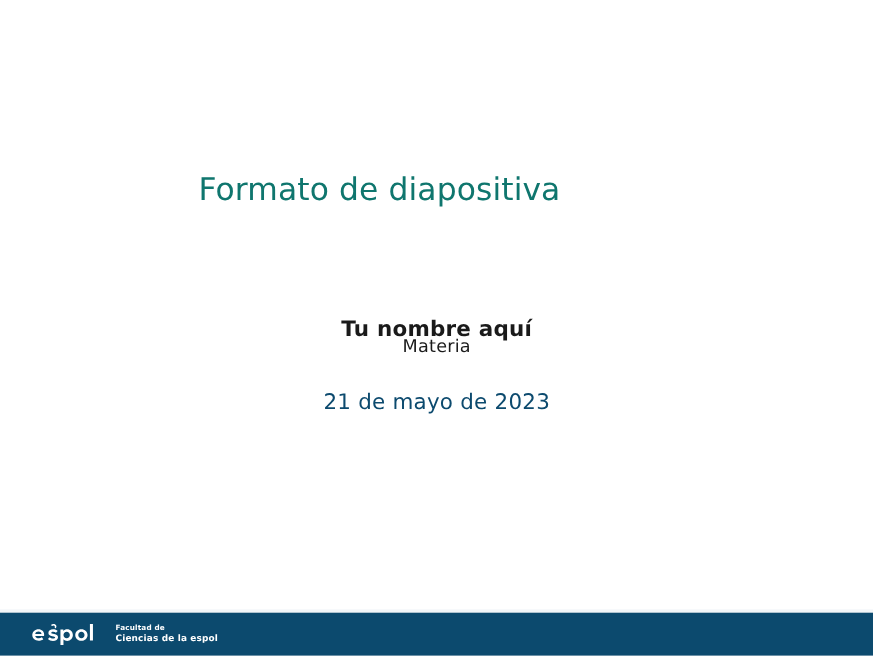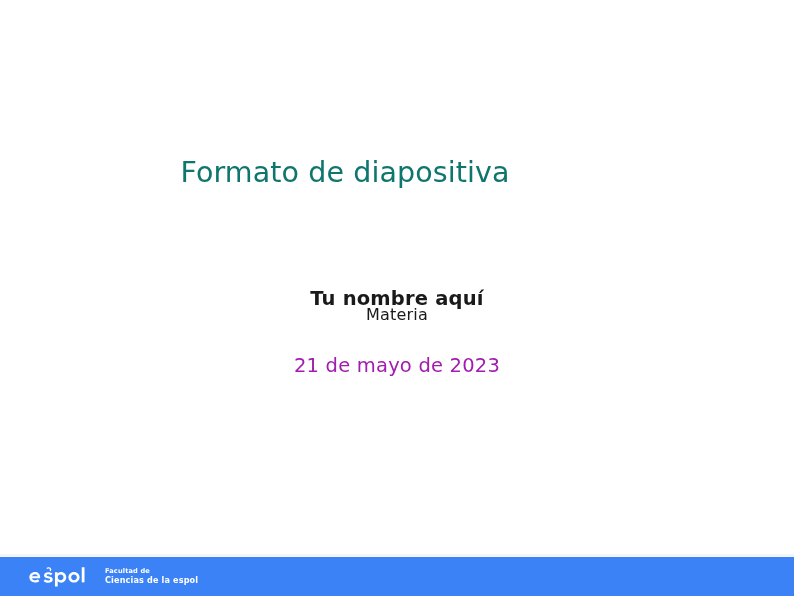--- a/index.html
+++ b/index.html
@@ -74,41 +74,41 @@
 
   .slide-date {
     position: absolute;
     left: 0;
     top: 355px;
     width: 794px;
     text-align: center;
     font-size: 19.5px;
     font-weight: 400;
     line-height: 1.1;
-    color: #a21caf;
+    color: #0c4a6e;
     letter-spacing: 0.2px;
   }
 
   
   .footer-rule {
     position: absolute;
     left: 0;
     top: 554px;
     width: 794px;
     height: 3px;
     background: #f2f6f8;
   }
 
   .footer-bar {
     position: absolute;
     left: 0;
     top: 557px;
     width: 794px;
     height: 39px;
-    background: #3b82f6;
+    background: #0c4a6e;
   }
 
   .footer-left {
     position: absolute;
     left: 28px;
     top: 0;
     height: 39px;
     display: flex;
     align-items: center;
     gap: 11px;

